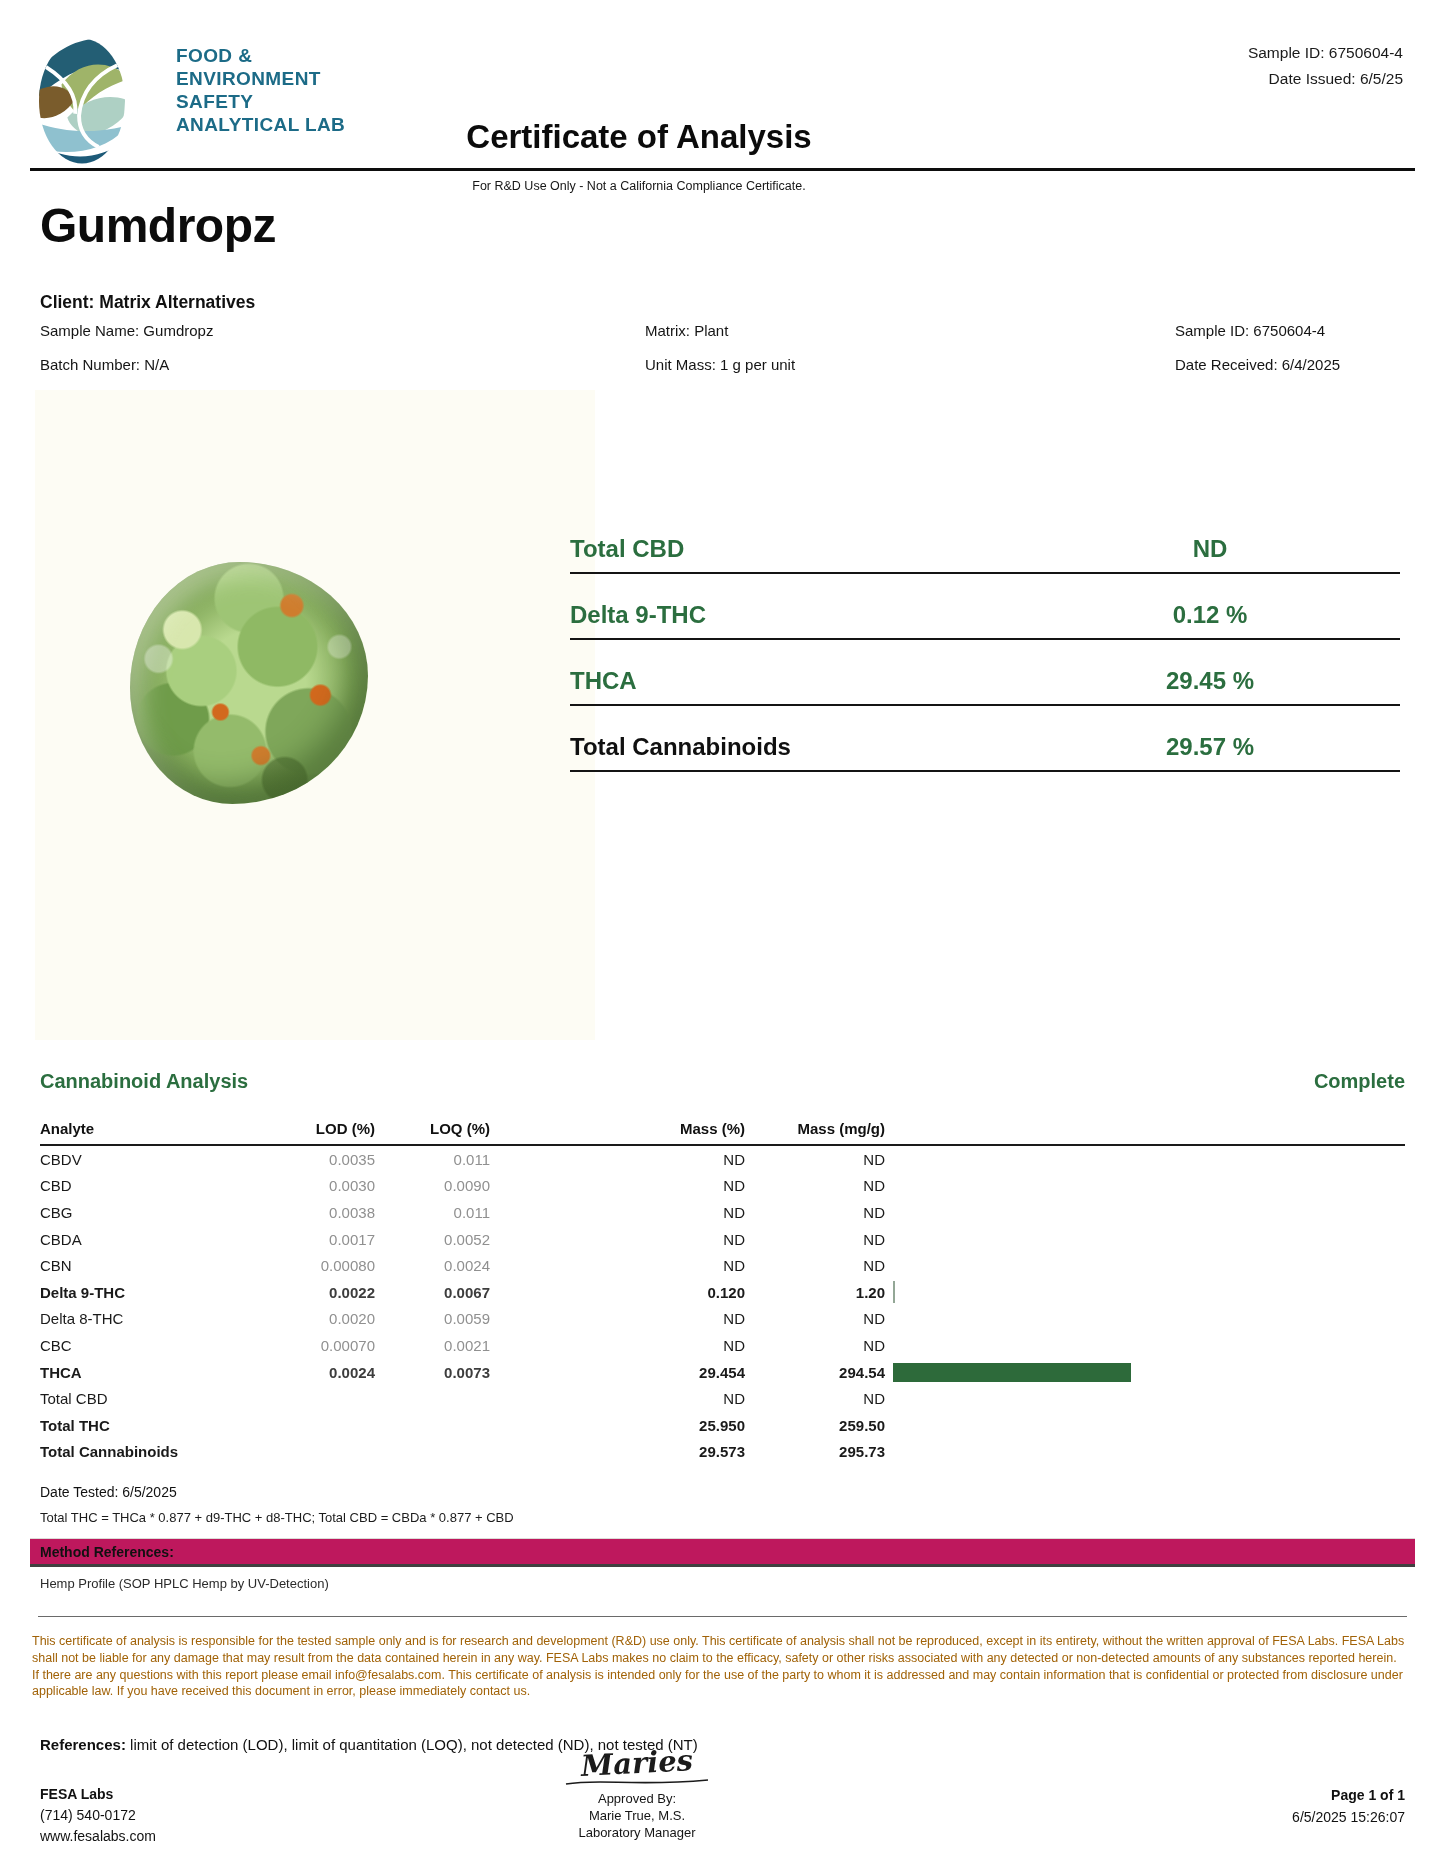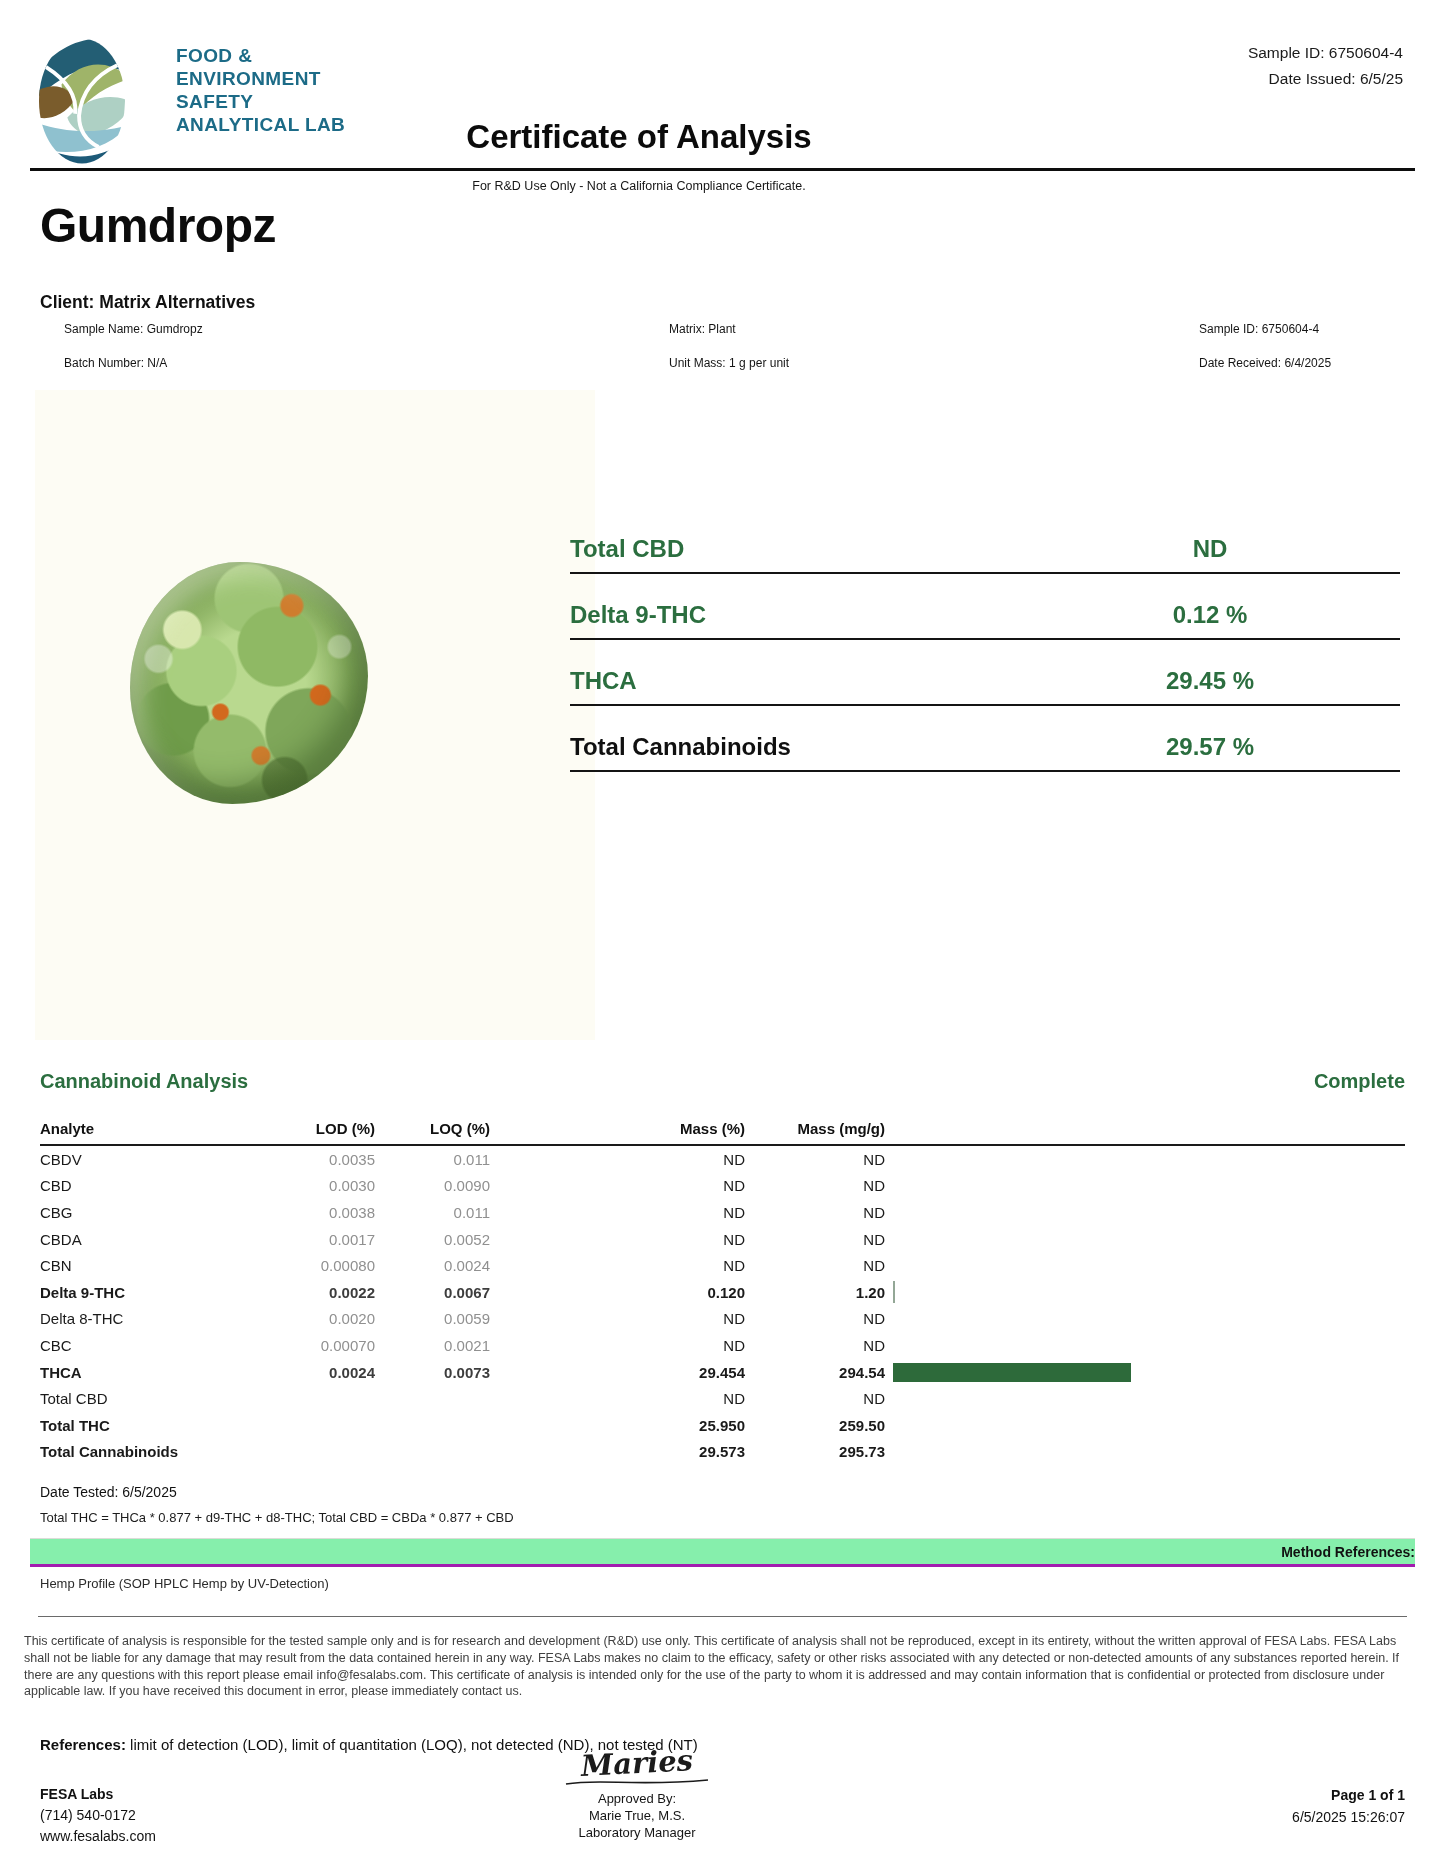--- a/index.html
+++ b/index.html
@@ -12,21 +12,21 @@
   .logo-text{margin-left:15px;padding-top:8px;color:#1c6b87;font-size:19px;
              font-weight:600;line-height:23px;letter-spacing:.4px;}
   .hdr-right{right:42px;top:40px;text-align:right;font-size:15.5px;line-height:26px;color:#1a1a1a;}
   .coa-title{left:339px;top:118px;width:600px;text-align:center;font-size:33px;font-weight:bold;color:#0b0b0b;}
   .rule1{left:30px;right:30px;top:168px;height:3px;background:#0d0d0d;}
   .coa-sub{left:339px;top:179px;width:600px;text-align:center;font-size:12.5px;color:#161616;}
 
   .product-name{left:40px;top:198px;font-size:48px;font-weight:bold;letter-spacing:-.5px;color:#0c0c0c;}
   .client-line{left:40px;top:292px;font-size:17.5px;font-weight:bold;}
   .info-grid{left:40px;top:322px;width:1365px;height:70px;}
-  .info-cell{position:absolute;font-size:12px;color:#151515;white-space:nowrap;margin-left:24px;}
+  .info-cell{position:absolute;font-size:15px;color:#151515;white-space:nowrap;}
   .ic-r0{top:0;} .ic-r1{top:34px;}
   .ic-c0{left:0;} .ic-c1{left:605px;} .ic-c2{left:1135px;}
 
   
   .photo-bg{left:35px;top:390px;width:560px;height:650px;background:#fdfcf4;}
   .bud{left:130px;top:562px;width:238px;height:242px;border-radius:46% 54% 57% 43% / 52% 47% 53% 48%;
     background:
       radial-gradient(circle at 22% 28%, #d8e7ae 0 7%, rgba(0,0,0,0) 8%),
       radial-gradient(circle at 68% 18%, #cf7d2e 0 4%, rgba(0,0,0,0) 5%),
       radial-gradient(circle at 38% 62%, #d2691e 0 3.5%, rgba(0,0,0,0) 4.5%),
@@ -64,26 +64,26 @@
   .t-row > div:nth-child(2),.t-row > div:nth-child(3),
   .t-row > div:nth-child(4),.t-row > div:nth-child(5){text-align:right;}
   .c-lod{color:#909090;} .c-analyte,.c-mass{color:#1a1a1a;}
   .t-row.bold{font-weight:bold;} .t-row.bold .c-lod{color:#3d3d3d;}
   .c-bar{padding-left:8px;height:20px;display:flex;align-items:center;}
   .bar{height:19px;background:var(--bar-green);}
   .bar.thin{height:22px;background:var(--thin-bar);}
 
   .date-tested{left:40px;top:1484px;font-size:14px;}
   .formula{left:40px;top:1510px;font-size:13px;color:#1c1c1c;}
-  .method-band{left:30px;right:30px;top:1538px;height:29px;background:#86efac;
-               border-top:1px solid #dcdcd8;border-bottom:3px solid #a21caf;box-sizing:border-box;text-align:right;}
+  .method-band{left:30px;right:30px;top:1538px;height:29px;background:#be185d;
+               border-top:1px solid #dcdcd8;border-bottom:3px solid #404040;box-sizing:border-box;}
   .method-label{margin-left:10px;font-size:14px;font-weight:bold;line-height:26px;}
   .method-value{left:40px;top:1576px;font-size:13px;color:#2b2b2b;}
   .rule2{left:38px;right:38px;top:1616px;height:1px;background:#6a6a6a;}
-  .disclaimer{left:24px;right:40px;top:1633px;font-size:12.5px;line-height:16.8px;color:#404040;}
+  .disclaimer{left:32px;right:40px;top:1633px;font-size:12.5px;line-height:16.8px;color:#a16207;}
   .refs{left:40px;top:1736px;font-size:15px;}
   .refs b{font-weight:bold;}
 
   
   .f-left{left:40px;top:1784px;font-size:14px;line-height:21px;}
   .f-left .lab{font-weight:bold;}
   .f-center{left:437px;top:1746px;width:400px;text-align:center;}
   .sig{font-family:"DejaVu Serif",serif;font-style:italic;font-weight:600;font-size:29px;
        display:inline-block;transform:rotate(-3deg);color:#1b1b1b;}
   .sig-line{display:block;margin:-4px auto 2px;}

